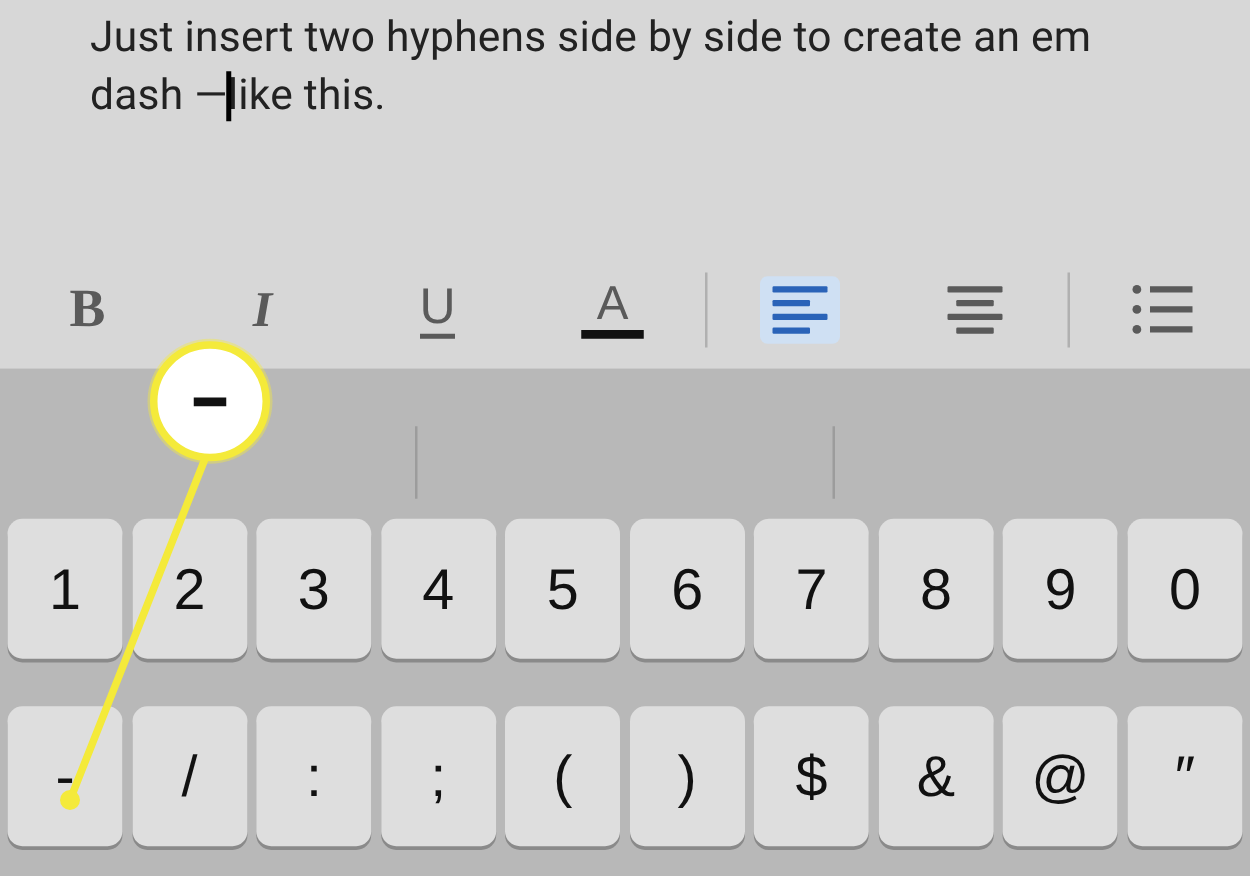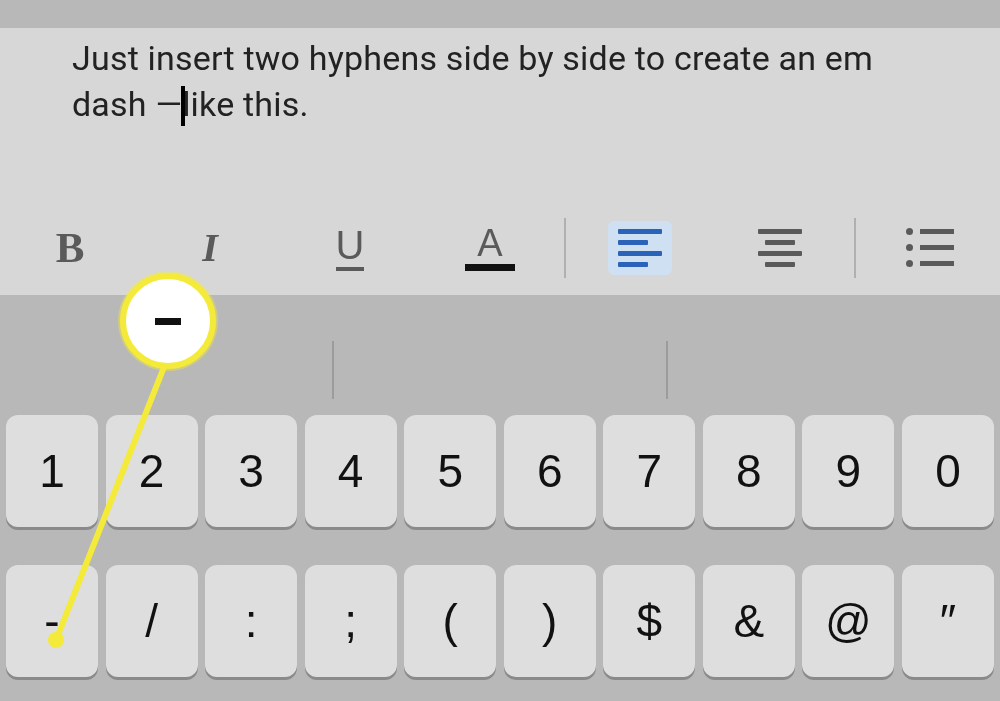--- a/index.html
+++ b/index.html
@@ -10,21 +10,20 @@
     height: 701px;
     overflow: hidden;
     font-family: -apple-system, BlinkMacSystemFont, "Segoe UI", Roboto, Arial, sans-serif;
     background: #b8b8b8;
   }
   .doc-area {
     position: absolute;
     left: 0; top: 0; width: 1000px; height: 200px;
     background: #d7d7d7;
     padding: 8px 72px 0 72px;
-    margin-top: 28px;
   }
   .doc-line {
     font-size: 34px;
     color: #222;
     line-height: 1.35;
     letter-spacing: 0.2px;
   }
   .doc-wrap { position: relative; display: inline; }
   .caret {
     display: inline-block;

